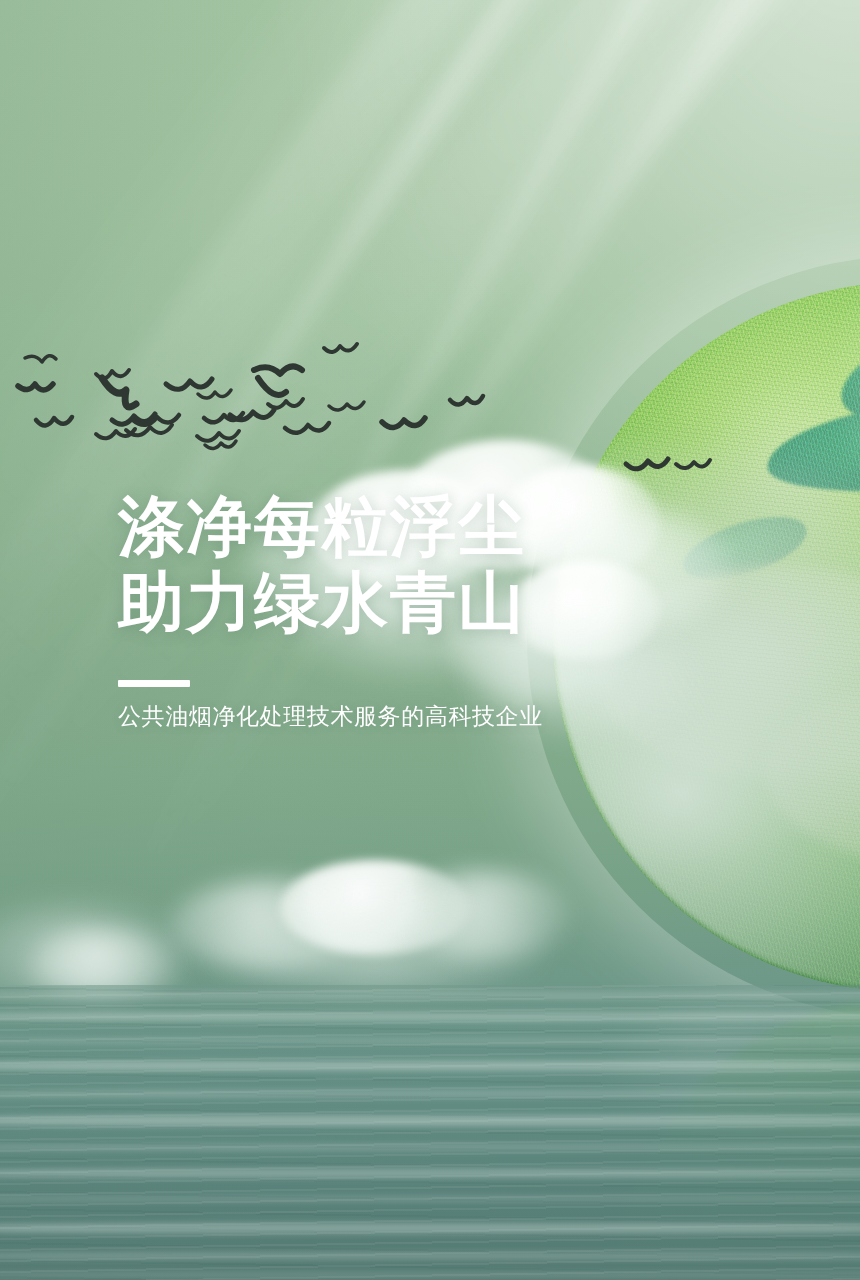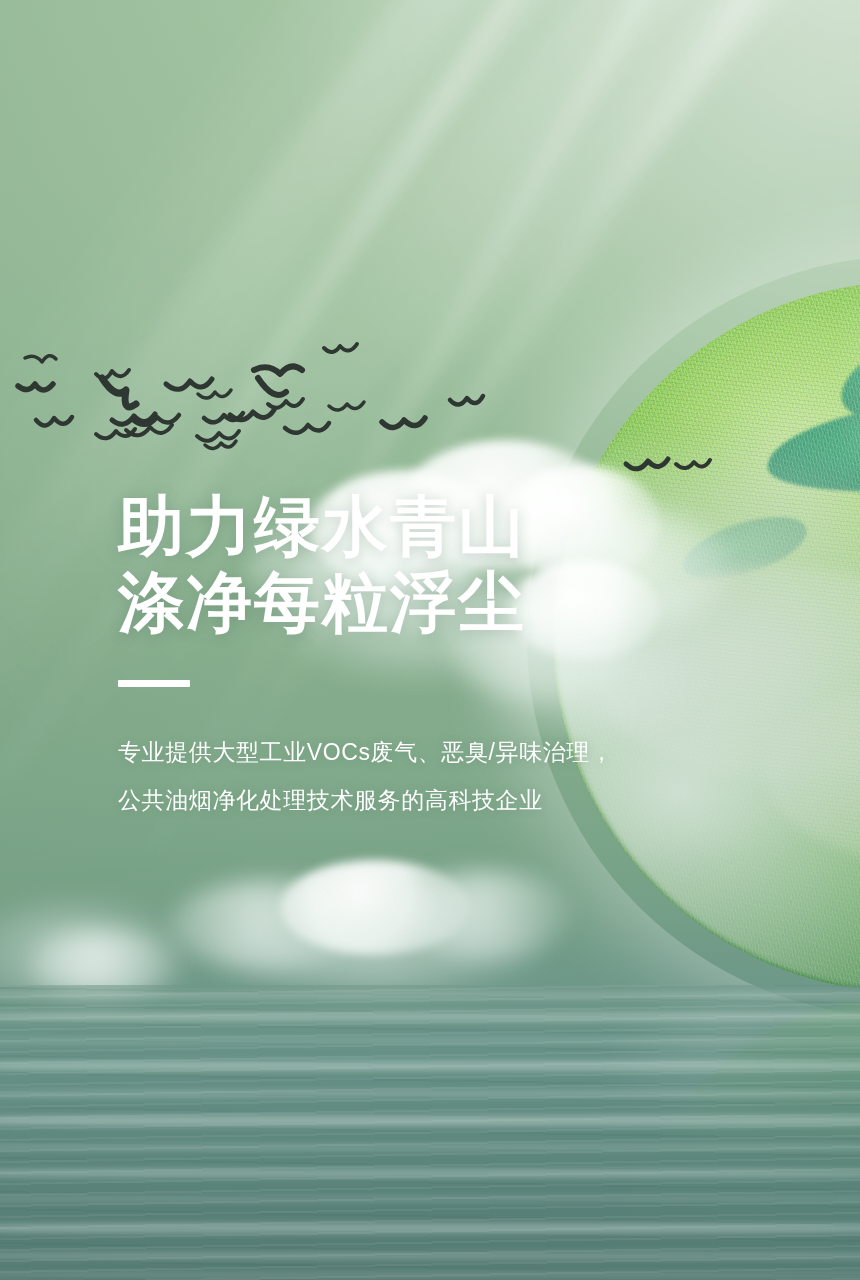--- a/index.html
+++ b/index.html
@@ -424,20 +424,19 @@
     <div class="ripple" style="top:128px; height:16px; opacity:.58;"></div>
     <div class="ripple" style="top:158px; height:9px;  opacity:.38;"></div>
     <div class="ripple" style="top:182px; height:13px; opacity:.50;"></div>
     <div class="ripple" style="top:210px; height:8px;  opacity:.32;"></div>
     <div class="ripple" style="top:236px; height:15px; opacity:.52;"></div>
     <div class="ripple" style="top:266px; height:10px; opacity:.40;"></div>
     <div class="ripple" style="top:286px; height:8px;  opacity:.30;"></div>
   </div>
 
   <div class="copy">
+    <h1 class="headline">涤净每粒浮尘</h1>
     <h1 class="headline">助力绿水青山</h1>
-    <h1 class="headline">涤净每粒浮尘</h1>
     <div class="divider"></div>
-    <p class="sub">专业提供大型工业VOCs废气、恶臭/异味治理，</p>
     <p class="sub" style="margin-top:10px;">公共油烟净化处理技术服务的高科技企业</p>
   </div>
 
 </div>
 
 </body></html>

